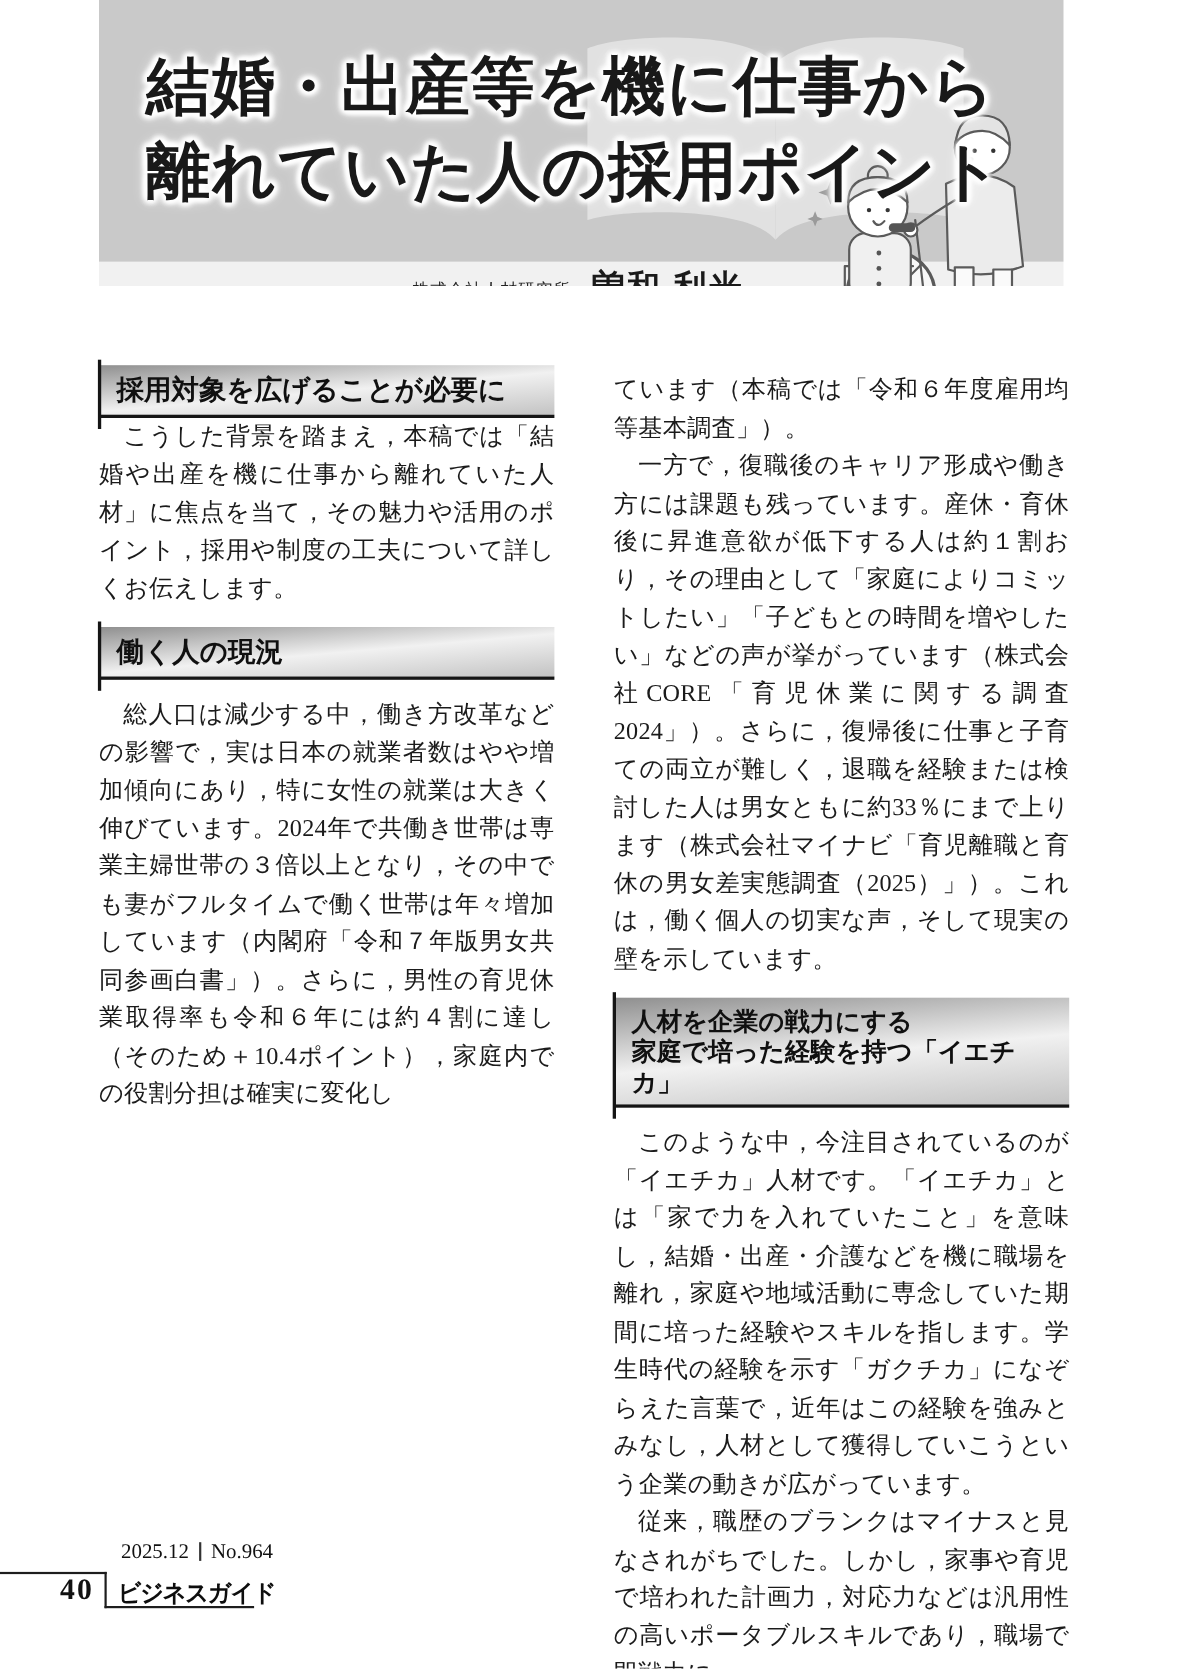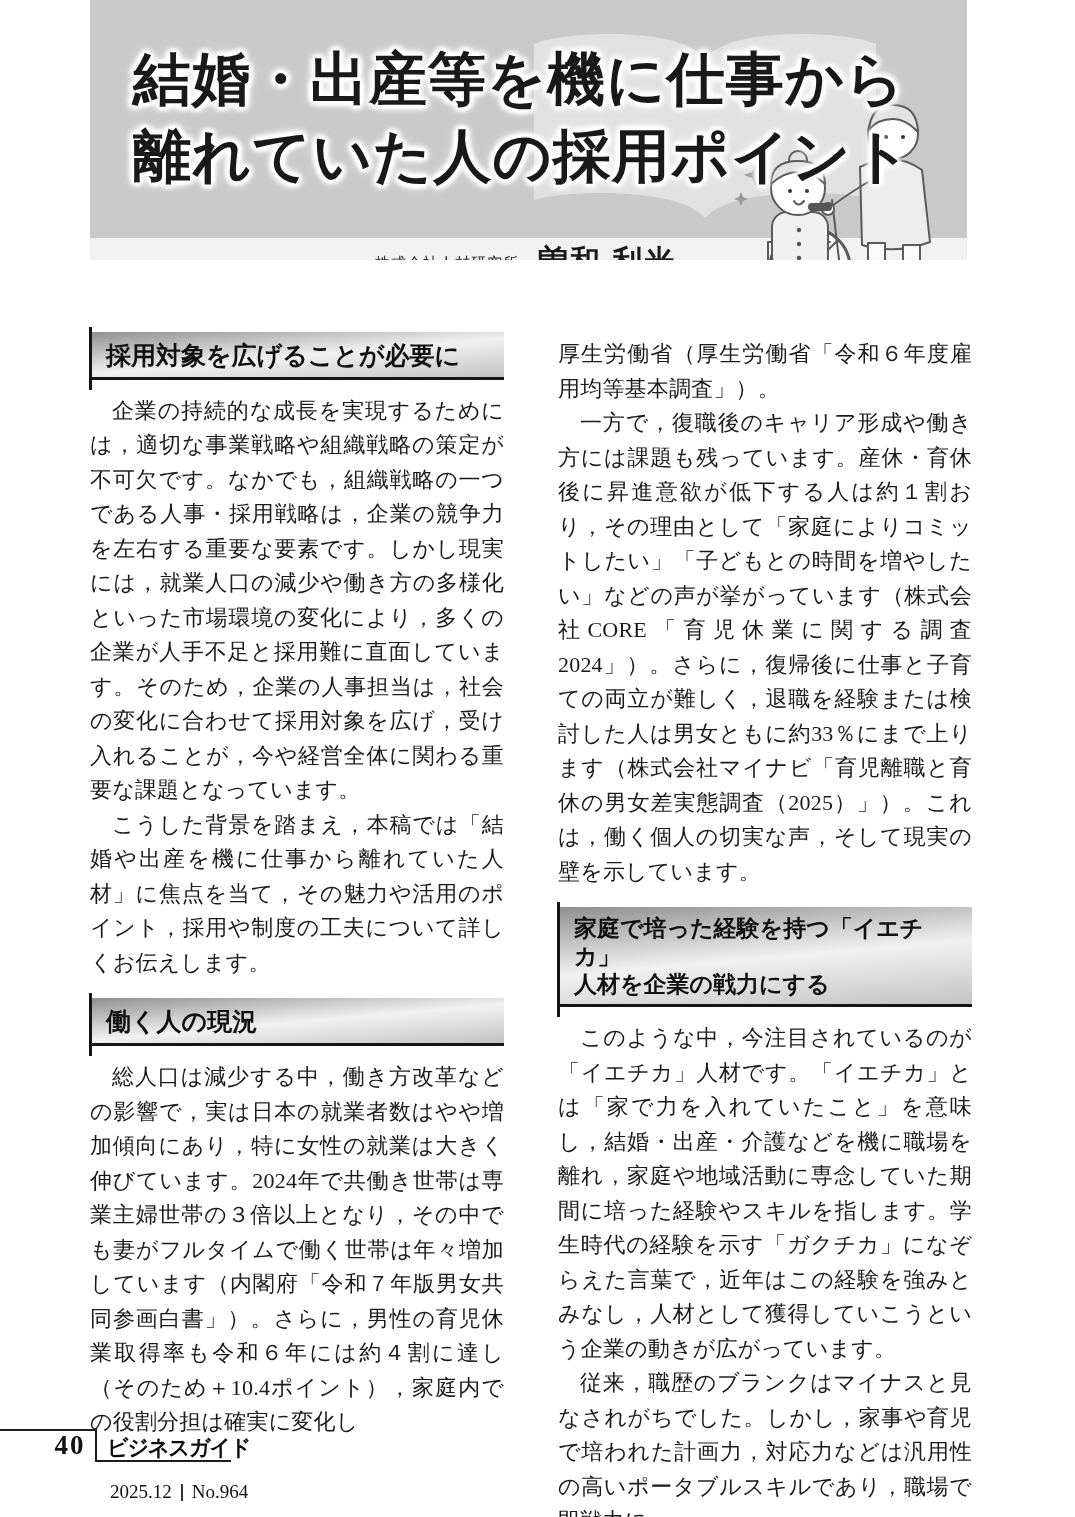--- a/index.html
+++ b/index.html
@@ -78,21 +78,21 @@
     position:absolute; left:48px; top:1430px; width:44px; text-align:center;
     font-family:"Liberation Serif", serif; font-size:27px; letter-spacing:2px; color:#111;font-weight:bold;
   }
   .footer-logo {
     position:absolute; left:107px; top:1433px;
     font-family:"Liberation Sans", sans-serif; font-weight:900; font-size:21px;
     letter-spacing:-1px; color:#0d0d0d; transform:scaleY(1.05); transform-origin:left top;
     white-space:nowrap;
   }
   .footer-issue {
-    position:absolute; left:110px; top:1481px;
+    position:absolute; left:110px; top:1400px;
     font-family:"Liberation Serif", serif; font-size:19px; color:#111; white-space:nowrap;
   }
   .footer-issue .sep {
     display:inline-block; width:2px; height:17px; background:#333;
     margin:0 9px; vertical-align:-3px;
   }
 </style>
 </head>
 <body>
 
@@ -156,36 +156,35 @@
     <div class="author-line">
       <span class="author-affiliation">株式会社人材研究所</span>
       <span class="author-name">曽和 利光</span>
     </div>
   </header>
 
   <section class="col col-left">
     <div class="section-bar">
       <span>採用対象を広げることが必要に</span>
     </div>
-    <p class="indent after-bar">企業の持続的な成長を実現するためには，適切な事業戦略や組織戦略の策定が不可欠です。なかでも，組織戦略の一つである人事・採用戦略は，企業の競争力を左右する重要な要素です。しかし現実には，就業人口の減少や働き方の多様化といった市場環境の変化により，多くの企業が人手不足と採用難に直面しています。そのため，企業の人事担当は，社会の変化に合わせて採用対象を広げ，受け入れることが，今や経営全体に関わる重要な課題となっています。</p>
     <p class="indent">こうした背景を踏まえ，本稿では「結婚や出産を機に仕事から離れていた人材」に焦点を当て，その魅力や活用のポイント，採用や制度の工夫について詳しくお伝えします。</p>
 
     <div class="section-bar mid">
       <span>働く人の現況</span>
     </div>
     <p class="indent after-bar">総人口は減少する中，働き方改革などの影響で，実は日本の就業者数はやや増加傾向にあり，特に女性の就業は大きく伸びています。2024年で共働き世帯は専業主婦世帯の３倍以上となり，その中でも妻がフルタイムで働く世帯は年々増加しています（内閣府「令和７年版男女共同参画白書」）。さらに，男性の育児休業取得率も令和６年には約４割に達し（そのため＋10.4ポイント），家庭内での役割分担は確実に変化し</p>
   </section>
 
   <section class="col col-right">
-    <p>厚生労働省（厚生労働省「令和６年度雇用均等基本調査」）。</p>
+    <p>ています（本稿では「令和６年度雇用均等基本調査」）。</p>
     <p class="indent">一方で，復職後のキャリア形成や働き方には課題も残っています。産休・育休後に昇進意欲が低下する人は約１割おり，その理由として「家庭によりコミットしたい」「子どもとの時間を増やしたい」などの声が挙がっています（株式会社CORE「育児休業に関する調査2024」）。さらに，復帰後に仕事と子育ての両立が難しく，退職を経験または検討した人は男女ともに約33％にまで上ります（株式会社マイナビ「育児離職と育休の男女差実態調査（2025）」）。これは，働く個人の切実な声，そして現実の壁を示しています。</p>
 
     <div class="section-bar two-line mid">
+      <span>人材を企業の戦力にする</span>
       <span>家庭で培った経験を持つ「イエチカ」</span>
-      <span>人材を企業の戦力にする</span>
     </div>
     <p class="indent after-bar">このような中，今注目されているのが「イエチカ」人材です。「イエチカ」とは「家で力を入れていたこと」を意味し，結婚・出産・介護などを機に職場を離れ，家庭や地域活動に専念していた期間に培った経験やスキルを指します。学生時代の経験を示す「ガクチカ」になぞらえた言葉で，近年はこの経験を強みとみなし，人材として獲得していこうという企業の動きが広がっています。</p>
     <p class="indent">従来，職歴のブランクはマイナスと見なされがちでした。しかし，家事や育児で培われた計画力，対応力などは汎用性の高いポータブルスキルであり，職場で即戦力に</p>
   </section>
 
   <footer>
     <div class="footer-rule-left"></div>
     <div class="footer-vline"></div>
     <div class="footer-rule-right"></div>
     <div class="footer-pagenum">40</div>

